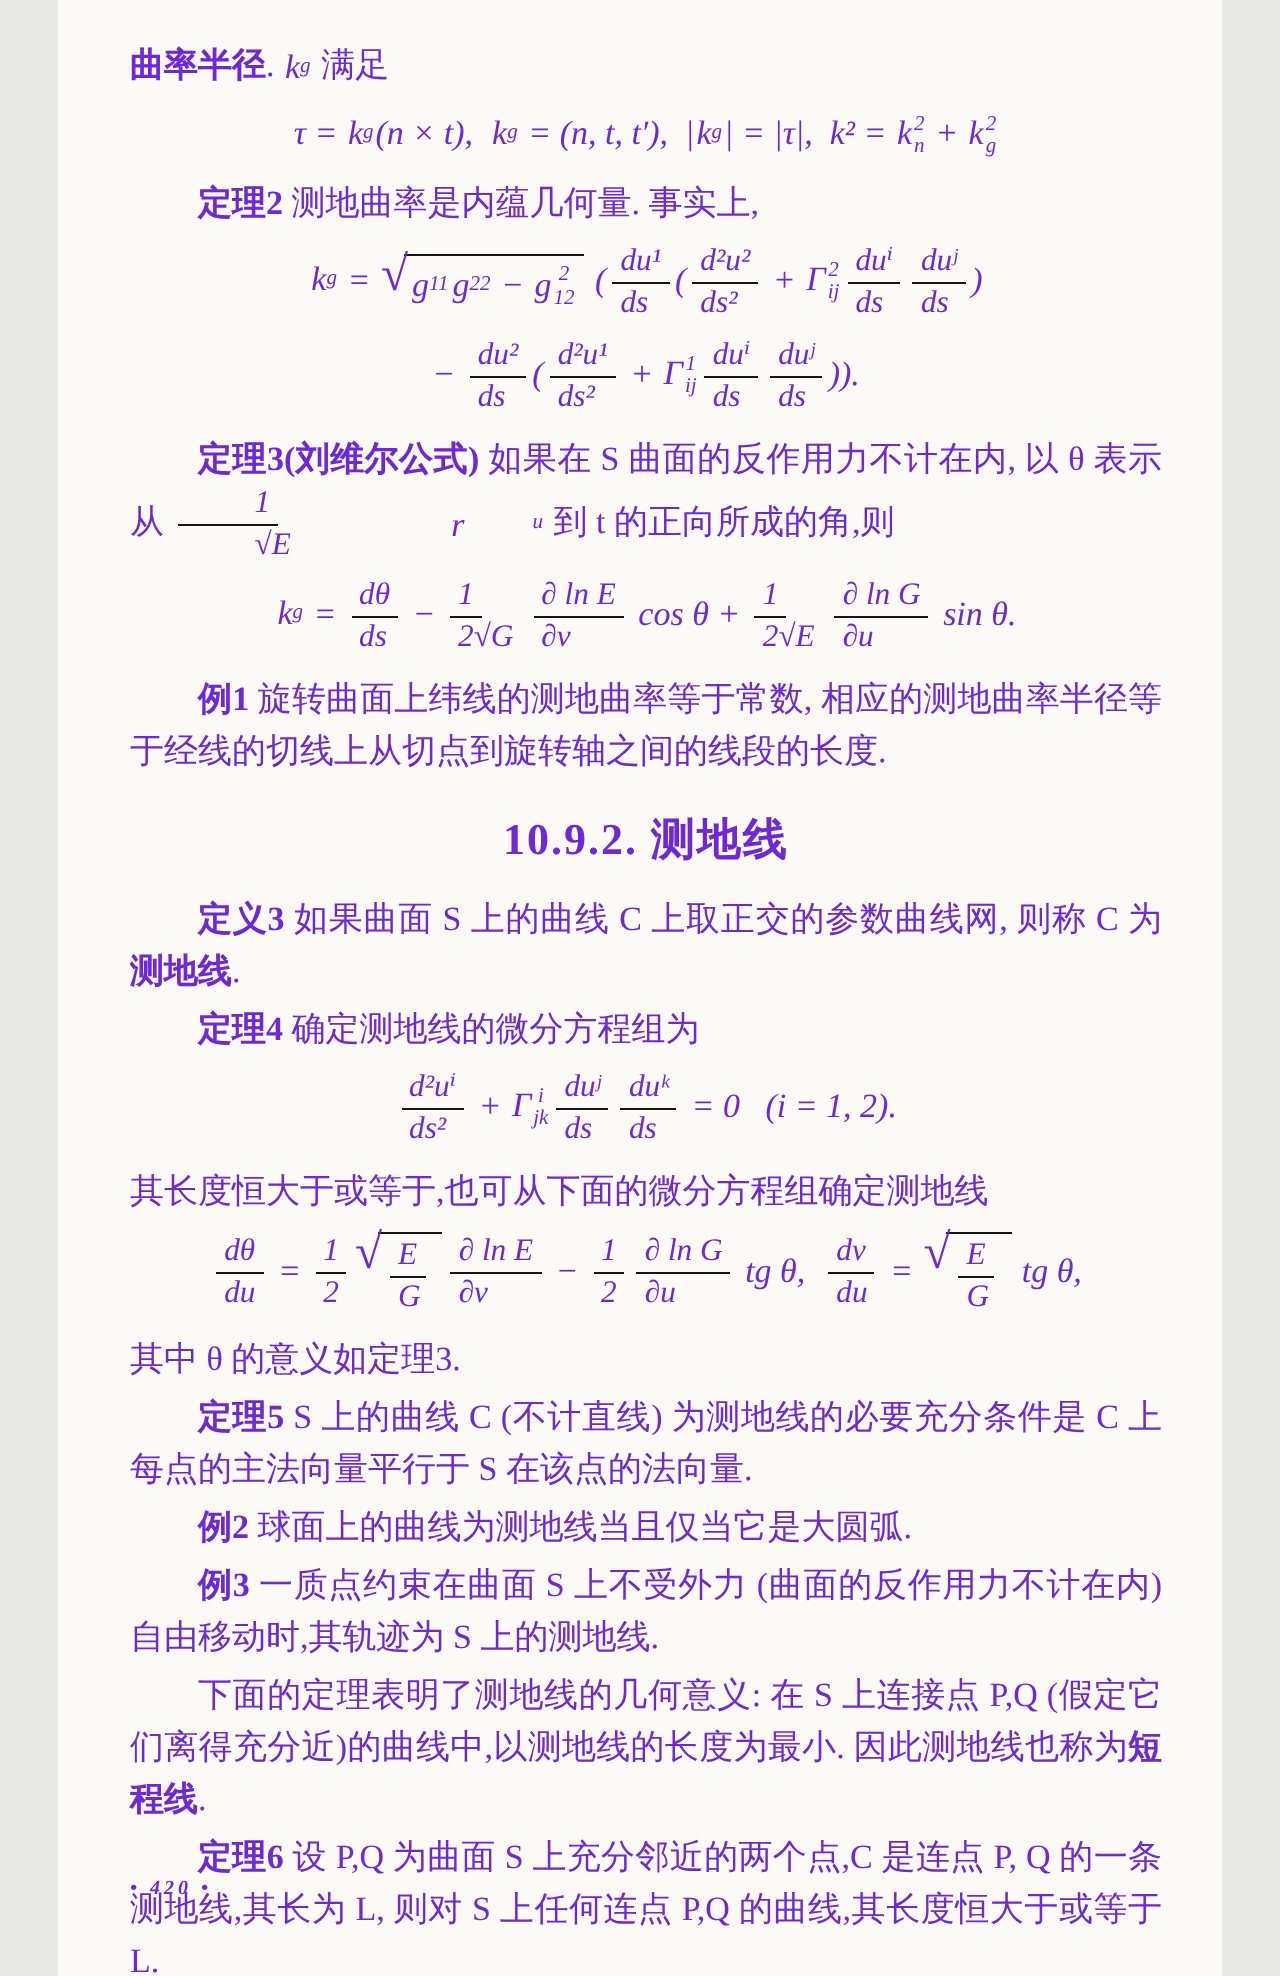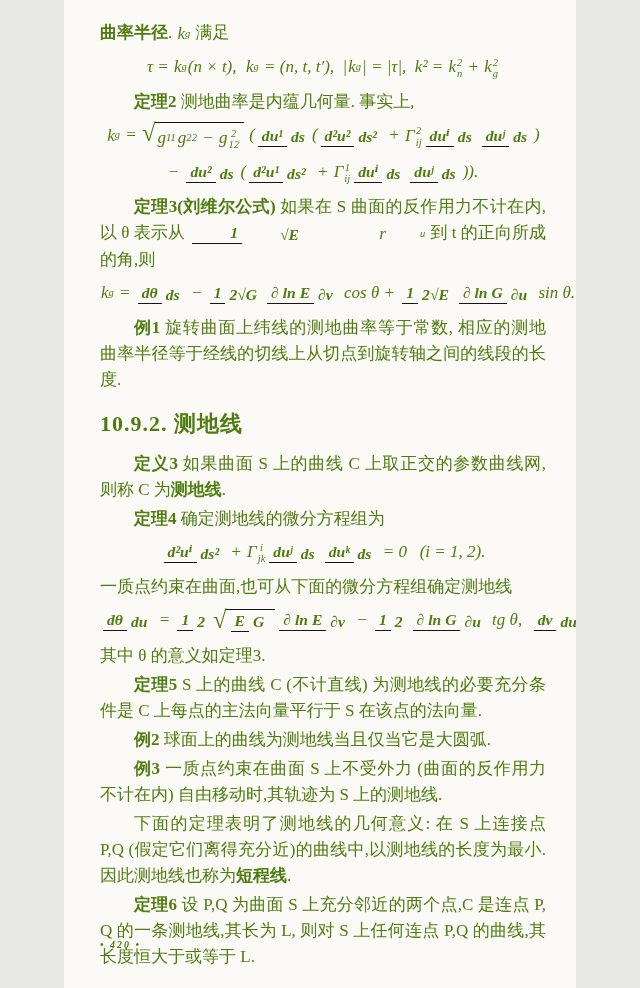--- a/index.html
+++ b/index.html
@@ -1,40 +1,40 @@
 <!DOCTYPE html>
 <html><head>
 <meta charset="utf-8">
 <style>
   html,body{margin:0;padding:0;background:#e8e8e4;}
   .page{
-    width:512px;height:988px;box-sizing:border-box;position:relative;
-    margin:0 auto;background:#fbfaf6;color:#4d7c0f;
+    width:582px;height:988px;box-sizing:border-box;position:relative;
+    margin:0 auto;background:#fbfaf6;color:#6d28d9;
     padding:20px 30px 40px 36px;overflow:hidden;
     font-family:"Liberation Serif","DejaVu Serif",serif;
     font-size:17px;line-height:26px;
   }
   .para{margin:0 0 3px 0;text-align:justify;}
   .para.indent{text-indent:2em;}
   .bold{font-weight:bold;}
   .heading{
     font-weight:bold;font-size:22px;line-height:30px;
-    margin:16px 0 12px 0;letter-spacing:1px;
+    margin:16px 0 12px 0;letter-spacing:1px;text-align:center;
   }
   .formula{
     text-align:center;font-style:italic;margin:7px 0 9px 0;
     font-size:17px;
   }
   .fline{margin:3px 0 8px 0;white-space:nowrap;}
   .fline:last-child{margin-bottom:2px;}
   .mx{white-space:pre;}
   .imath{display:inline-flex;align-items:center;font-style:italic;vertical-align:middle;}
   .frac{
-    display:inline-flex;flex-direction:row;align-items:center;
-    vertical-align:middle;margin:0 3px;line-height:1.15;font-size:0.92em;font-weight:bold;
+    display:inline-flex;flex-direction:column;align-items:flex-start;
+    vertical-align:middle;margin:0 3px;line-height:1.15;font-size:0.92em;
   }
   .num{padding:0 4px 1px 4px;border-bottom:1.3px solid #151515;}
   .den{padding:1px 4px 0 4px;}
   .sqrt{display:inline-flex;align-items:flex-start;vertical-align:middle;margin:0 1px;}
   .rad{font-style:normal;font-size:1.45em;line-height:1;transform:translateY(-1px);}
   .sqc{
     border-top:1.4px solid #151515;display:inline-flex;align-items:center;
     padding:2px 4px 0 3px;margin-left:-2px;
   }
   .ss{display:inline-flex;align-items:center;margin:0 1px;}
@@ -196,21 +196,21 @@
               <span class="ssub">jk</span>
             </span>
           </span><span class="frac">
             <span class="num">duʲ</span>
             <span class="den">ds</span>
           </span><span class="frac">
             <span class="num">duᵏ</span>
             <span class="den">ds</span>
           </span><span class="mx"> = 0   (i = 1, 2).</span></div>
       </div>
-      <div class="para"><span>一质点约束在曲面,也可从下面的微分方程组确定测地线</span></div>
+      <div class="para"><span>其长度恒大于或等于,也可从下面的微分方程组确定测地线</span></div>
       <div class="formula">
         <div class="fline"><span class="frac">
             <span class="num">dθ</span>
             <span class="den">du</span>
           </span><span class="mx"> = </span><span class="frac">
             <span class="num">1</span>
             <span class="den">2</span>
           </span><span class="sqrt">
             <span class="rad">√</span>
             <span class="sqc">

